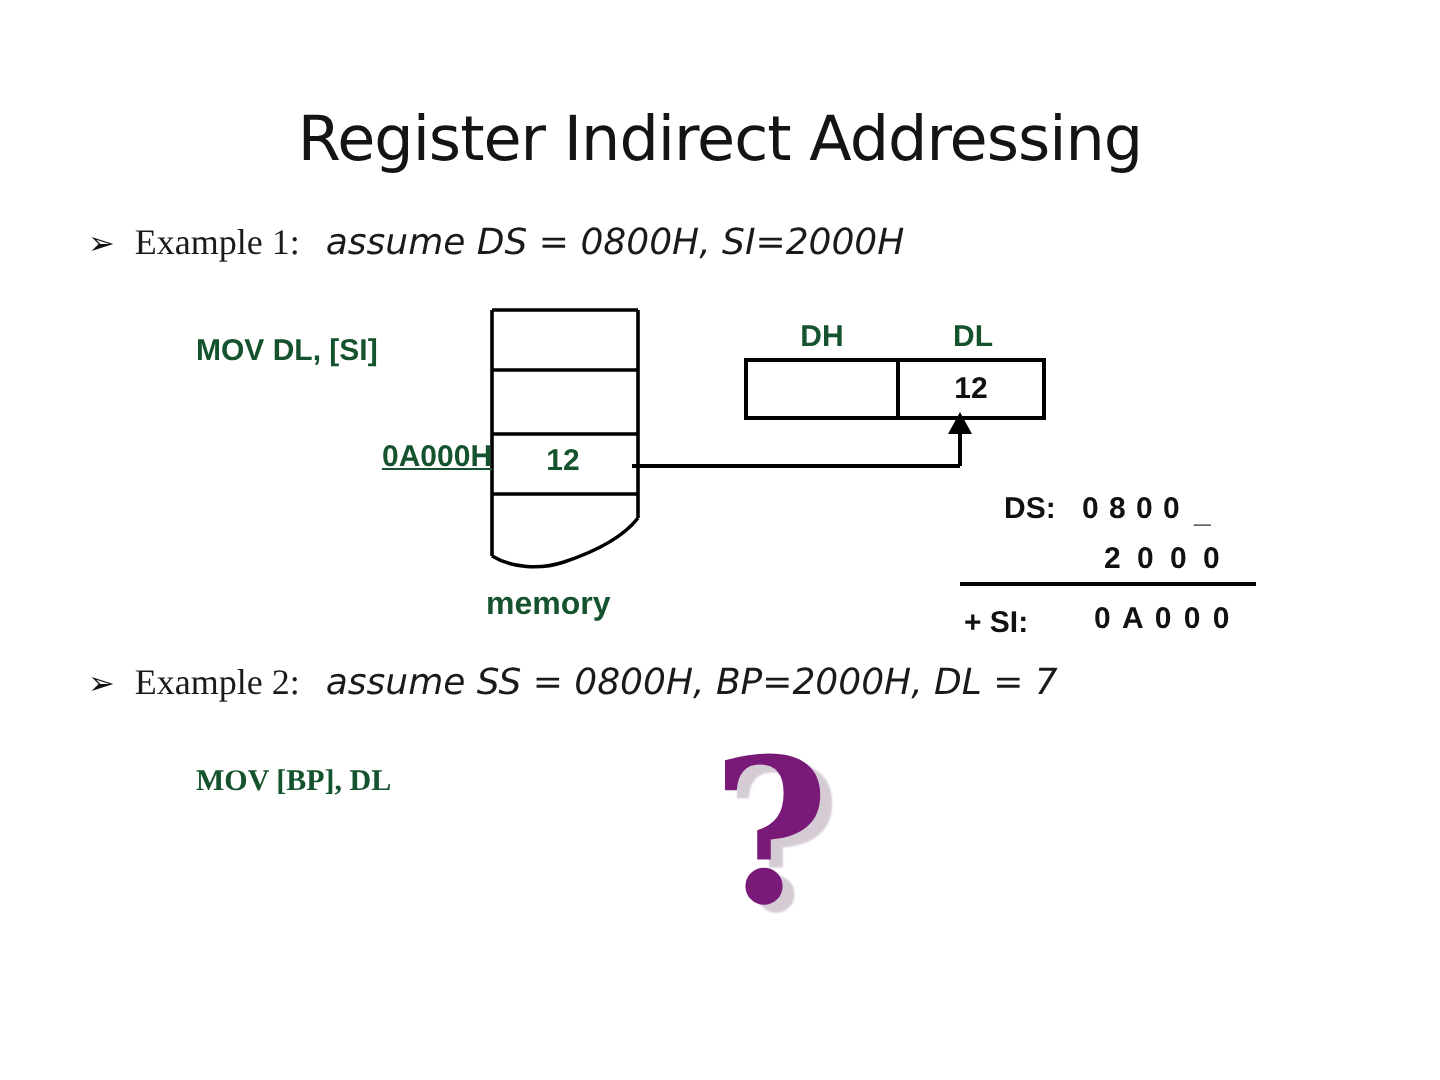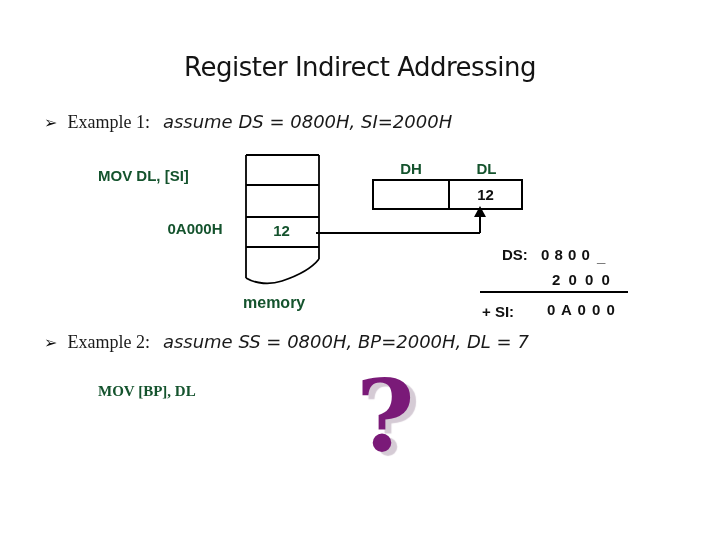--- a/index.html
+++ b/index.html
@@ -2,33 +2,33 @@
 <html><head>
 <meta charset="utf-8">
 <style>
   html,body{margin:0;padding:0;background:#fff;}
   #slide{
     position:relative;width:720px;height:540px;background:#ffffff;overflow:hidden;
     font-family:"DejaVu Sans","Liberation Sans",sans-serif;color:#161616;
   }
   .abs{position:absolute;}
   
-  #title{left:0;right:0;top:52px;text-align:center;font-size:26px;letter-spacing:-0.5px;color:#141414;}
+  #title{left:0;right:0;top:52px;text-align:center;font-size:31px;letter-spacing:-0.5px;color:#141414;}
   
   .bullet-line{left:44px;font-size:18px;color:#1a1a1a;white-space:nowrap;display:flex;align-items:baseline;}
   .bullet-marker{font-size:16px;margin-right:10px;color:#111;}
   .bullet-label{margin-right:13px;font-family:Liberation Serif, serif;}
   .bullet-assume{font-style:italic;}
   #bullet1{top:111px;}
   #bullet2{top:331px;}
   
   .dlabel{font-family:"Liberation Sans","DejaVu Sans",sans-serif;font-weight:700;font-size:15px;color:#14532d;white-space:nowrap;}
   #mov1{left:98px;top:167px;}
   #mov2{left:98px;top:383px;font-family:Liberation Serif, serif;}
-  #addr{left:165px;top:220px;width:60px;text-align:center;}
+  #addr{left:191px;top:220px;width:60px;text-align:left;text-decoration:underline;}
   #memval{left:245px;top:222px;width:73px;text-align:center;}
   #memcap{left:243px;top:294px;width:78px;font-size:16px;}
   #dhlabel{left:372px;top:160px;width:78px;text-align:center;}
   #dllabel{left:450px;top:160px;width:73px;text-align:center;}
   
   #regbox{left:372px;top:179px;width:151px;height:31px;border:2px solid #000;box-sizing:border-box;display:flex;}
   #regbox .cell-high{width:76px;border-right:2px solid #000;box-sizing:border-box;}
   #regbox .cell-low{flex:1;display:flex;align-items:center;justify-content:center;
     font-family:"Liberation Sans",sans-serif;font-weight:700;font-size:15px;color:#111;}
   

